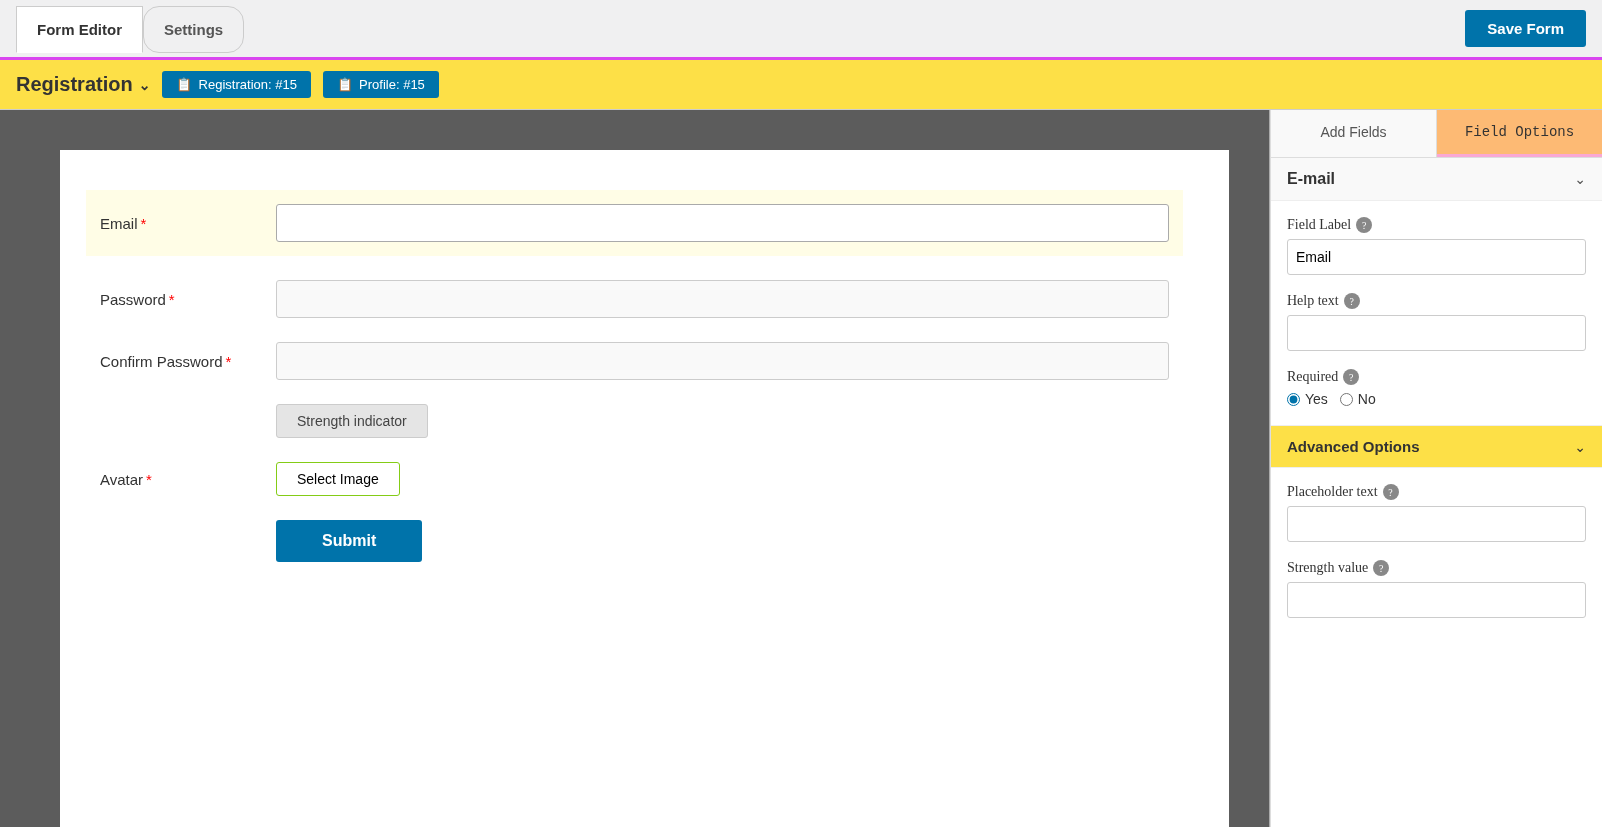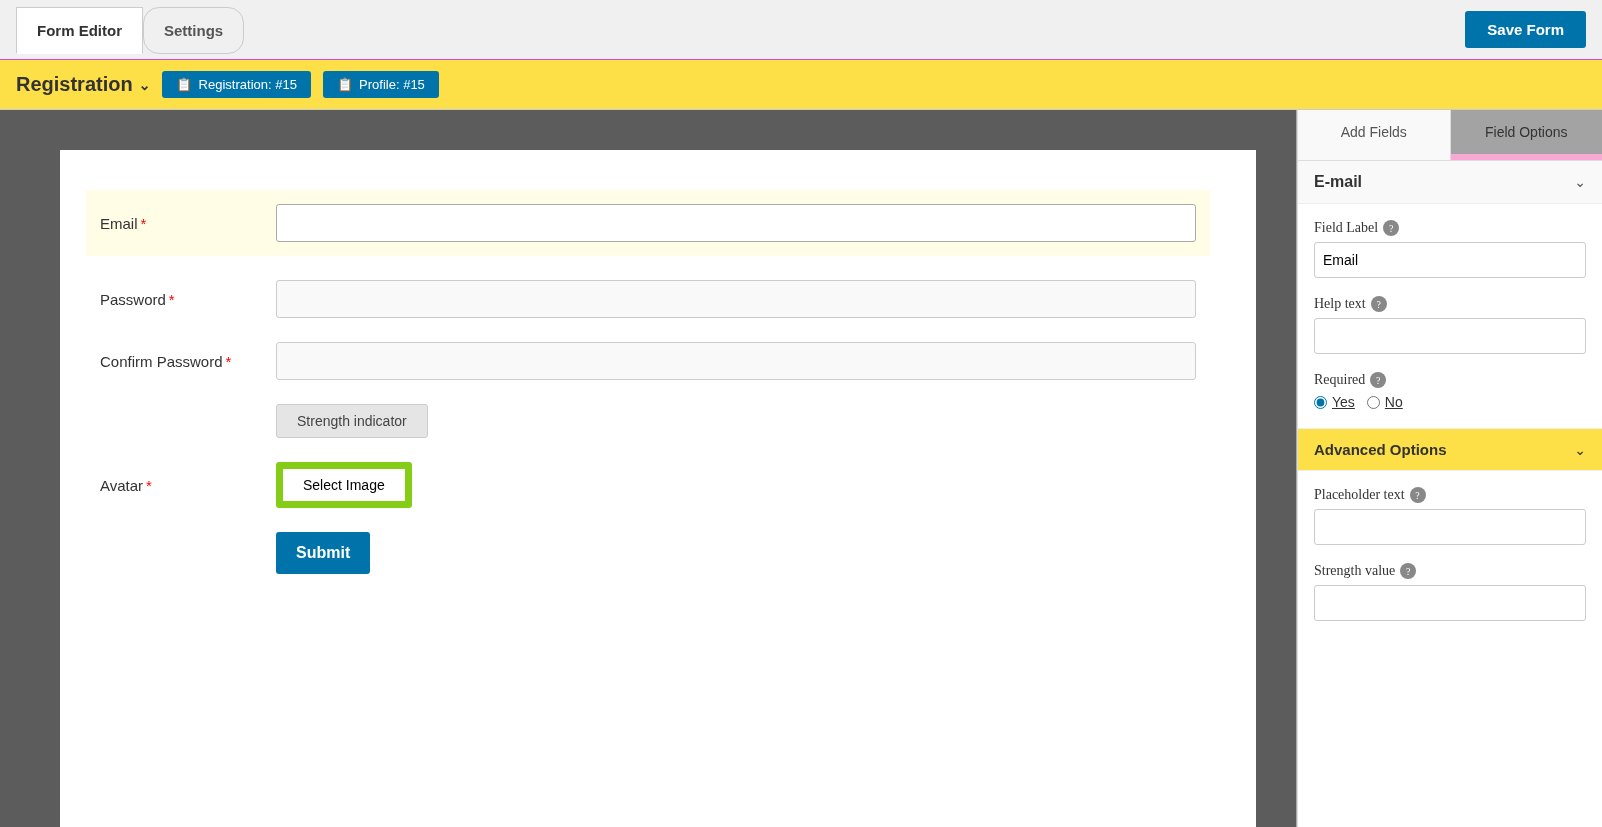--- a/index.html
+++ b/index.html
@@ -1,21 +1,21 @@
 <!DOCTYPE html>
 <html><head>
   <meta charset="utf-8">
   <style>
     * { box-sizing: border-box; margin: 0; padding: 0; }
     body { font-family: -apple-system, BlinkMacSystemFont, "Segoe UI", Arial, sans-serif; font-size: 14px; background: #f0f0f1; color: #333; }
 
     
     .top-bar {
       display: flex; align-items: center; justify-content: space-between;
-      background: #f0f0f1; border-bottom: 1px solid #d946ef; padding: 0 16px;
+      background: #f0f0f1; border-bottom: 3px solid #d946ef; padding: 0 16px;
       height: 60px;
     }
     .tabs { display: flex; gap: 0; }
     .tab {
       padding: 14px 20px; font-size: 15px; font-weight: 600; cursor: pointer;
       border: 1px solid #ccc; background: #fff; border-bottom: none;
       position: relative; top: 1px;
     }
     .tab.active { background: #fff; border-bottom: 1px solid #fff; z-index: 1; }
     .tab.inactive { background: #f0f0f1; color: #555; border-bottom: 1px solid #ccc; border-radius: 16px; }
@@ -65,47 +65,47 @@
     }
     .field-input.active { background: #fff; border-color: #aaa; }
 
     .strength-btn {
       display: inline-block; padding: 8px 20px; background: #e5e5e5;
       border: 1px solid #ccc; font-size: 14px; color: #444; cursor: pointer;
       border-radius: 3px; margin-left: 176px; margin-bottom: 24px;
     }
     .avatar-row { display: flex; align-items: center; gap: 16px; margin-bottom: 24px; }
     .select-image-btn {
-      padding: 8px 20px; background: #fff; border: 7px solid #84cc16;
+      padding: 8px 20px; background: #fff; border: 1px solid #84cc16;
       font-size: 14px; cursor: pointer; border-radius: 3px;
     }
     .submit-btn {
       display: block; margin-left: 176px; margin-top: 10px;
-      background: #0073aa; color: #fff; border: none; padding: 12px 20px;
+      background: #0073aa; color: #fff; border: none; padding: 12px 46px;
       font-size: 16px; font-weight: 600; border-radius: 3px; cursor: pointer;
     }
 
     
     .left-panel::-webkit-scrollbar { width: 8px; }
     .left-panel::-webkit-scrollbar-track { background: #5c5c5c; }
     .left-panel::-webkit-scrollbar-thumb { background: #888; border-radius: 4px; }
 
     
     .right-panel {
-      width: 305px; background: #fff; border-left: 1px solid #ddd;
+      width: 332px; background: #fff; border-left: 1px solid #ddd;
       display: flex; flex-direction: column; overflow-y: auto;
     }
     .right-tabs {
       display: flex; border-bottom: 1px solid #ddd;
     }
     .right-tab {
       flex: 1; text-align: center; padding: 14px 10px; font-size: 14px;
       color: #555; cursor: pointer; background: #f9f9f9;
     }
-    .right-tab.active { background: #a3a3a3; color: #333; border-bottom: 6px solid #f9a8d4; }
+    .right-tab.active { background: #fdba74; color: #333; border-bottom: 3px solid #f9a8d4; font-family: Liberation Mono, monospace; }
     .right-tab:first-child { border-right: 1px solid #ddd; }
 
     .right-content { padding: 16px; flex: 1; overflow-y: auto; }
 
     .section-header {
       display: flex; align-items: center; justify-content: space-between;
       padding: 12px 16px; background: #f9f9f9; border-bottom: 1px solid #eee;
       margin: -16px -16px 16px -16px;
       gap: 47px;
     }
@@ -120,21 +120,21 @@
     .help-icon {
       display: inline-flex; align-items: center; justify-content: center;
       width: 16px; height: 16px; background: #888; color: #fff;
       border-radius: 50%; font-size: 10px; cursor: pointer;
     }
     .field-group input[type="text"] {
       width: 100%; height: 36px; border: 1px solid #ccc; padding: 0 8px;
       font-size: 14px; border-radius: 3px;
     }
 
-    .required-row { display: flex; align-items: center; gap: 12px; margin-bottom: 18px; text-decoration: underline; }
+    .required-row { display: flex; align-items: center; gap: 12px; margin-bottom: 18px; }
     .radio-label { display: flex; align-items: center; gap: 5px; font-size: 14px; cursor: pointer; }
     .radio-label input { accent-color: #0073aa; }
 
     .advanced-section {
       margin: 0 -16px; padding: 12px 16px; background: #fde047;
       border-top: 1px solid #eee; border-bottom: 1px solid #eee;
       display: flex; align-items: center; justify-content: space-between;
       margin-bottom: 16px; cursor: pointer;
     }
     .advanced-title { font-size: 15px; font-weight: 700; }

